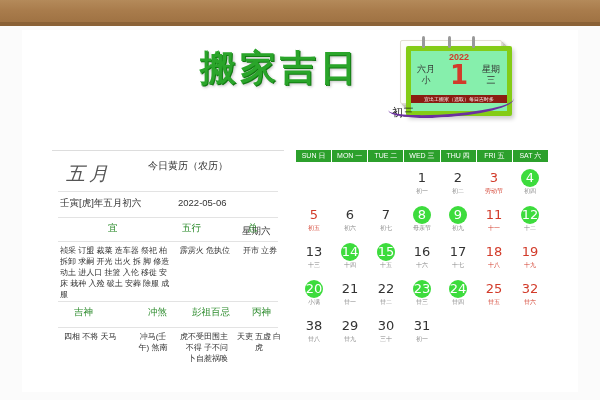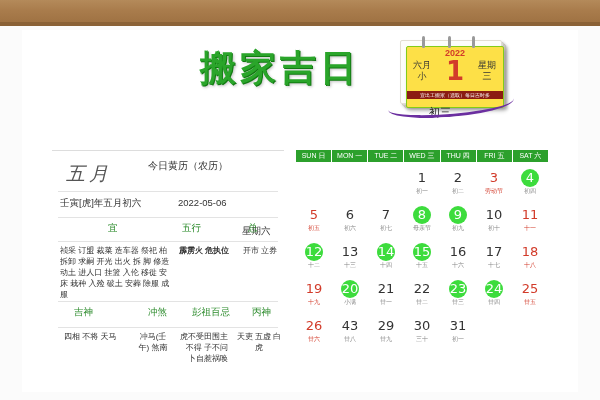--- a/index.html
+++ b/index.html
@@ -46,21 +46,21 @@
   }
   .tear .sheet{
     position:absolute;left:8px;top:4px;width:100px;height:62px;
     background:#fdfdfa;border:1px solid #e2ded2;border-radius:2px;
     box-shadow:2px 2px 3px rgba(0,0,0,.18);
   }
   .tear .sheet.s2{left:10px;top:6px;}
   .tear .sheet.s3{left:12px;top:8px;}
   .tear .front{
     position:absolute;left:14px;top:10px;width:96px;height:60px;
-    background:#fde047;border:1px solid #84cc16;border-radius:2px;
+    background:#86efac;border:5px solid #84cc16;border-radius:2px;
     box-shadow:2px 3px 4px rgba(0,0,0,.2);
     overflow:hidden;
   }
   .tear .yr{
     position:absolute;left:0;top:1px;width:96px;text-align:center;
     font-size:9px;color:#d23b2a;font-weight:bold;
   }
   .tear .lft{
     position:absolute;left:4px;top:13px;width:22px;text-align:center;
     font-size:9px;color:#333;line-height:11px;
@@ -73,21 +73,21 @@
     position:absolute;left:0;top:11px;width:96px;text-align:center;
     font-size:26px;font-weight:bold;color:#d23b2a;line-height:26px;
     font-family:"DejaVu Sans","Liberation Sans",sans-serif;
   }
   .tear .bar{
     position:absolute;left:0;bottom:8px;width:96px;text-align:center;
     font-size:5px;color:#fff;background:#8b1d12;padding:1px 0;
     letter-spacing:0;
   }
   .tear .lun{
-    position:absolute;left:0;bottom:-12px;width:96px;text-align:center;
+    position:absolute;left:0;bottom:-12px;width:96px;text-align:left;
     font-size:11px;color:#222;
   }
   .tear .ring{
     position:absolute;top:0;width:3px;height:12px;background:#9a9a9a;
     border-radius:2px;
   }
   .tear .ring.a{left:30px;} .tear .ring.b{left:56px;} .tear .ring.c{left:80px;}
   .tear .swoosh{
     position:absolute;left:-4px;top:56px;width:126px;height:22px;
     border-bottom:3px solid #6b2fa0;
@@ -112,21 +112,21 @@
   }
   .alm .r1{top:40px;} .alm .r2{top:66px;} .alm .r3{top:90px;}
   .alm .r4{top:150px;} .alm .r5{top:176px;}
   .alm .gz{position:absolute;left:8px;top:46px;font-size:9.5px;color:#333;}
   .alm .dt{position:absolute;left:110px;top:46px;font-size:9.5px;color:#333;margin-left:16px;}
   .alm .wk{position:absolute;left:190px;top:46px;font-size:9.5px;color:#333;margin-top:28px;}
   .alm .hd{position:absolute;font-size:9.5px;color:#2a8a2a;top:71px;}
   .alm .hd.a{left:56px;} .alm .hd.b{left:130px;} .alm .hd.c{left:196px;}
   .alm .blk{position:absolute;top:94px;font-size:8px;color:#333;line-height:11px;}
   .alm .blk.yi{left:8px;width:112px;}
-  .alm .blk.wx{left:126px;width:52px;text-align:center;font-weight:bold;}
+  .alm .blk.wx{left:126px;width:52px;text-align:right;}
   .alm .blk.js{left:186px;width:44px;text-align:center;}
   .alm .hd2{position:absolute;font-size:9.5px;color:#2a8a2a;top:155px;}
   .alm .hd2.a{left:22px;} .alm .hd2.b{left:96px;} .alm .hd2.c{left:140px;} .alm .hd2.d{left:200px;}
   .alm .blk2{position:absolute;top:180px;font-size:8px;color:#333;line-height:11px;}
   .alm .blk2.a{left:12px;width:60px;}
   .alm .blk2.b{left:84px;width:34px;text-align:center;}
   .alm .blk2.c{left:124px;width:52px;text-align:right;}
   .alm .blk2.d{left:183px;width:48px;text-align:center;font-family:Liberation Serif, serif;}
   
   .cal{
@@ -241,38 +241,37 @@
         <div class="cell"><span class="d"></span><span class="l"></span></div>
         <div class="cell"><span class="d">1</span><span class="l">初一</span></div>
         <div class="cell"><span class="d">2</span><span class="l">初二</span></div>
         <div class="cell red"><span class="d">3</span><span class="l r">劳动节</span></div>
         <div class="cell hl"><span class="d">4</span><span class="l">初四</span></div>
         <div class="cell red"><span class="d">5</span><span class="l r">初五</span></div>
         <div class="cell"><span class="d">6</span><span class="l">初六</span></div>
         <div class="cell"><span class="d">7</span><span class="l">初七</span></div>
         <div class="cell hl"><span class="d">8</span><span class="l">母亲节</span></div>
         <div class="cell hl"><span class="d">9</span><span class="l">初九</span></div>
-        <div class="cell"><span class="d">10</span><span class="l">初十</span></div>
         <div class="cell red"><span class="d">11</span><span class="l r">十一</span></div>
         <div class="cell hl"><span class="d">12</span><span class="l">十二</span></div>
         <div class="cell"><span class="d">13</span><span class="l">十三</span></div>
         <div class="cell hl"><span class="d">14</span><span class="l">十四</span></div>
         <div class="cell hl"><span class="d">15</span><span class="l">十五</span></div>
         <div class="cell"><span class="d">16</span><span class="l">十六</span></div>
         <div class="cell"><span class="d">17</span><span class="l">十七</span></div>
         <div class="cell red"><span class="d">18</span><span class="l r">十八</span></div>
         <div class="cell red"><span class="d">19</span><span class="l r">十九</span></div>
         <div class="cell hl"><span class="d">20</span><span class="l">小满</span></div>
         <div class="cell"><span class="d">21</span><span class="l">廿一</span></div>
         <div class="cell"><span class="d">22</span><span class="l">廿二</span></div>
         <div class="cell hl"><span class="d">23</span><span class="l">廿三</span></div>
         <div class="cell hl"><span class="d">24</span><span class="l">廿四</span></div>
         <div class="cell red"><span class="d">25</span><span class="l r">廿五</span></div>
-        <div class="cell red"><span class="d">26</span><span class="l r">廿六</span></div>
-        <div class="cell"><span class="d">43</span><span class="l">廿八</span></div>
+        <div class="cell red"><span class="d">32</span><span class="l r">廿六</span></div>
+        <div class="cell"><span class="d">38</span><span class="l">廿八</span></div>
         <div class="cell"><span class="d">29</span><span class="l">廿九</span></div>
         <div class="cell"><span class="d">30</span><span class="l">三十</span></div>
         <div class="cell"><span class="d">31</span><span class="l">初一</span></div>
         <div class="cell"><span class="d"></span><span class="l"></span></div>
       </div>
   </div>
 
 </div>
 
 </body></html>

